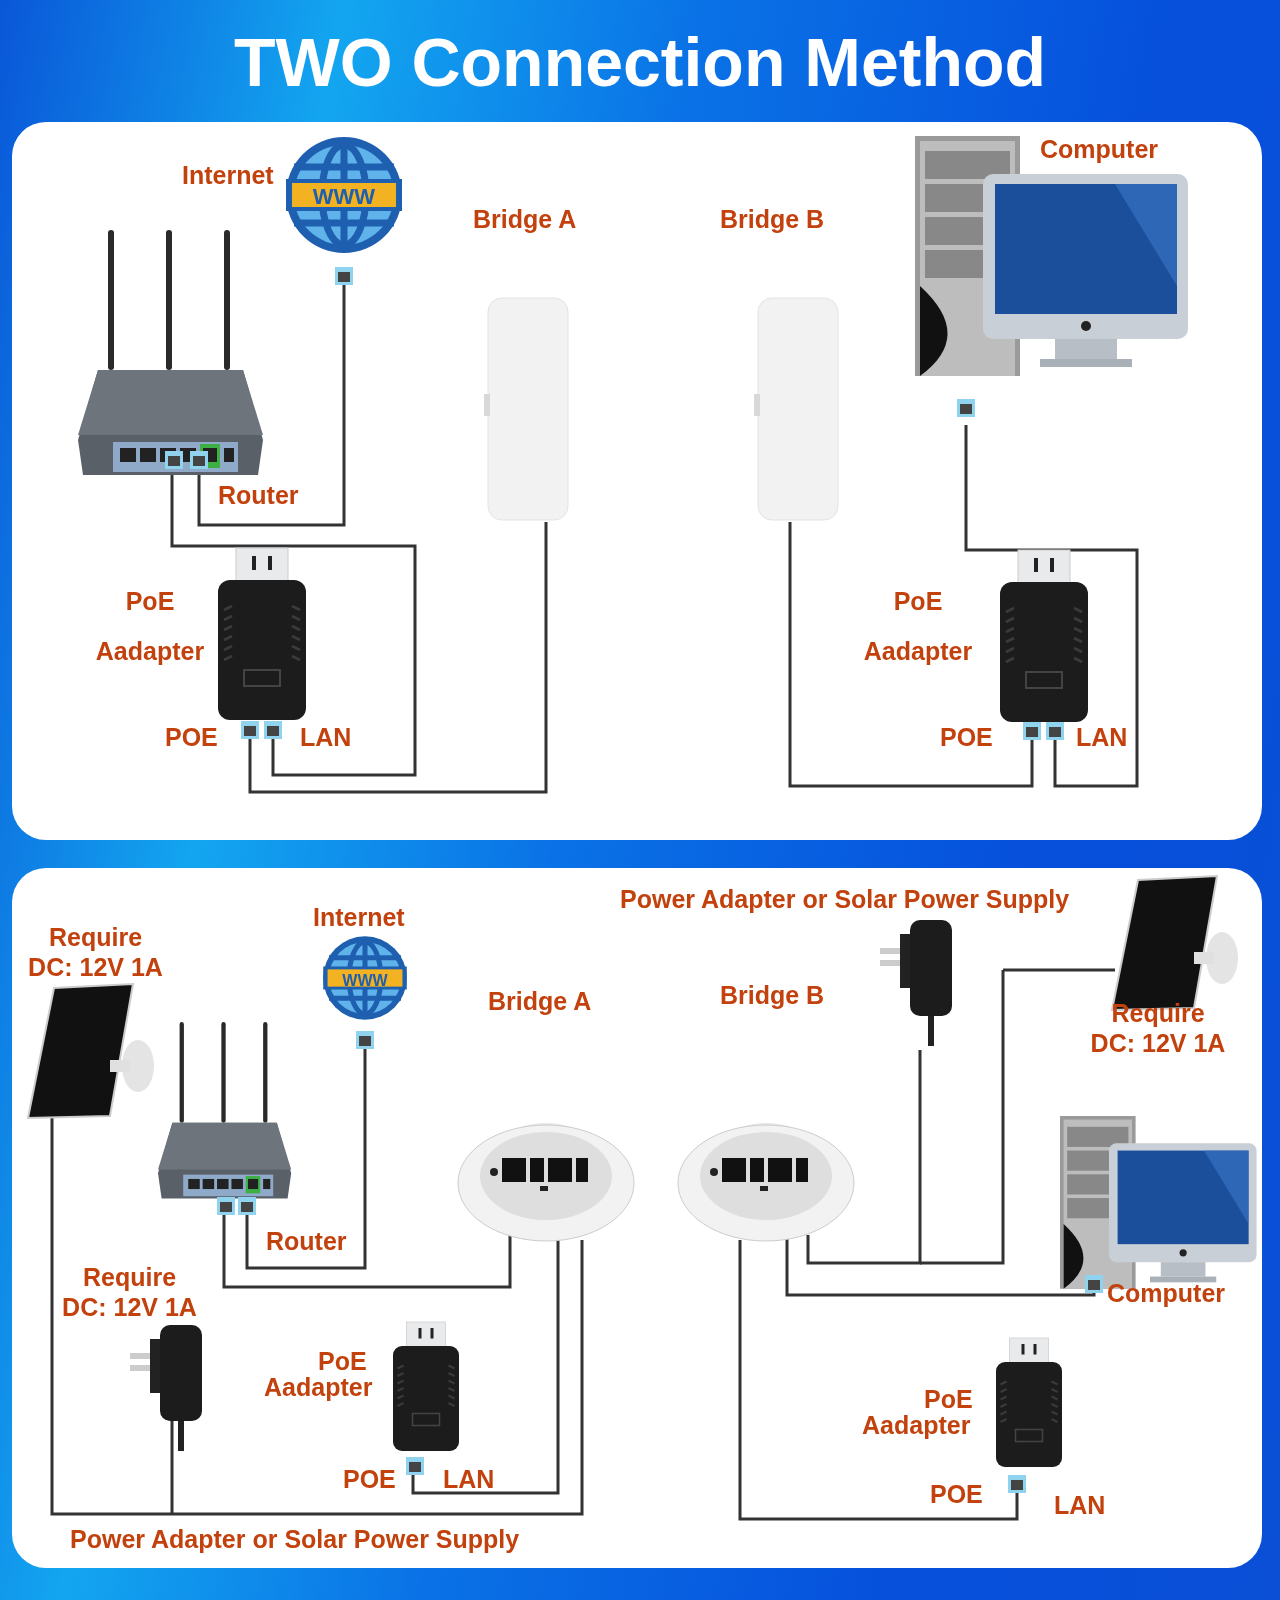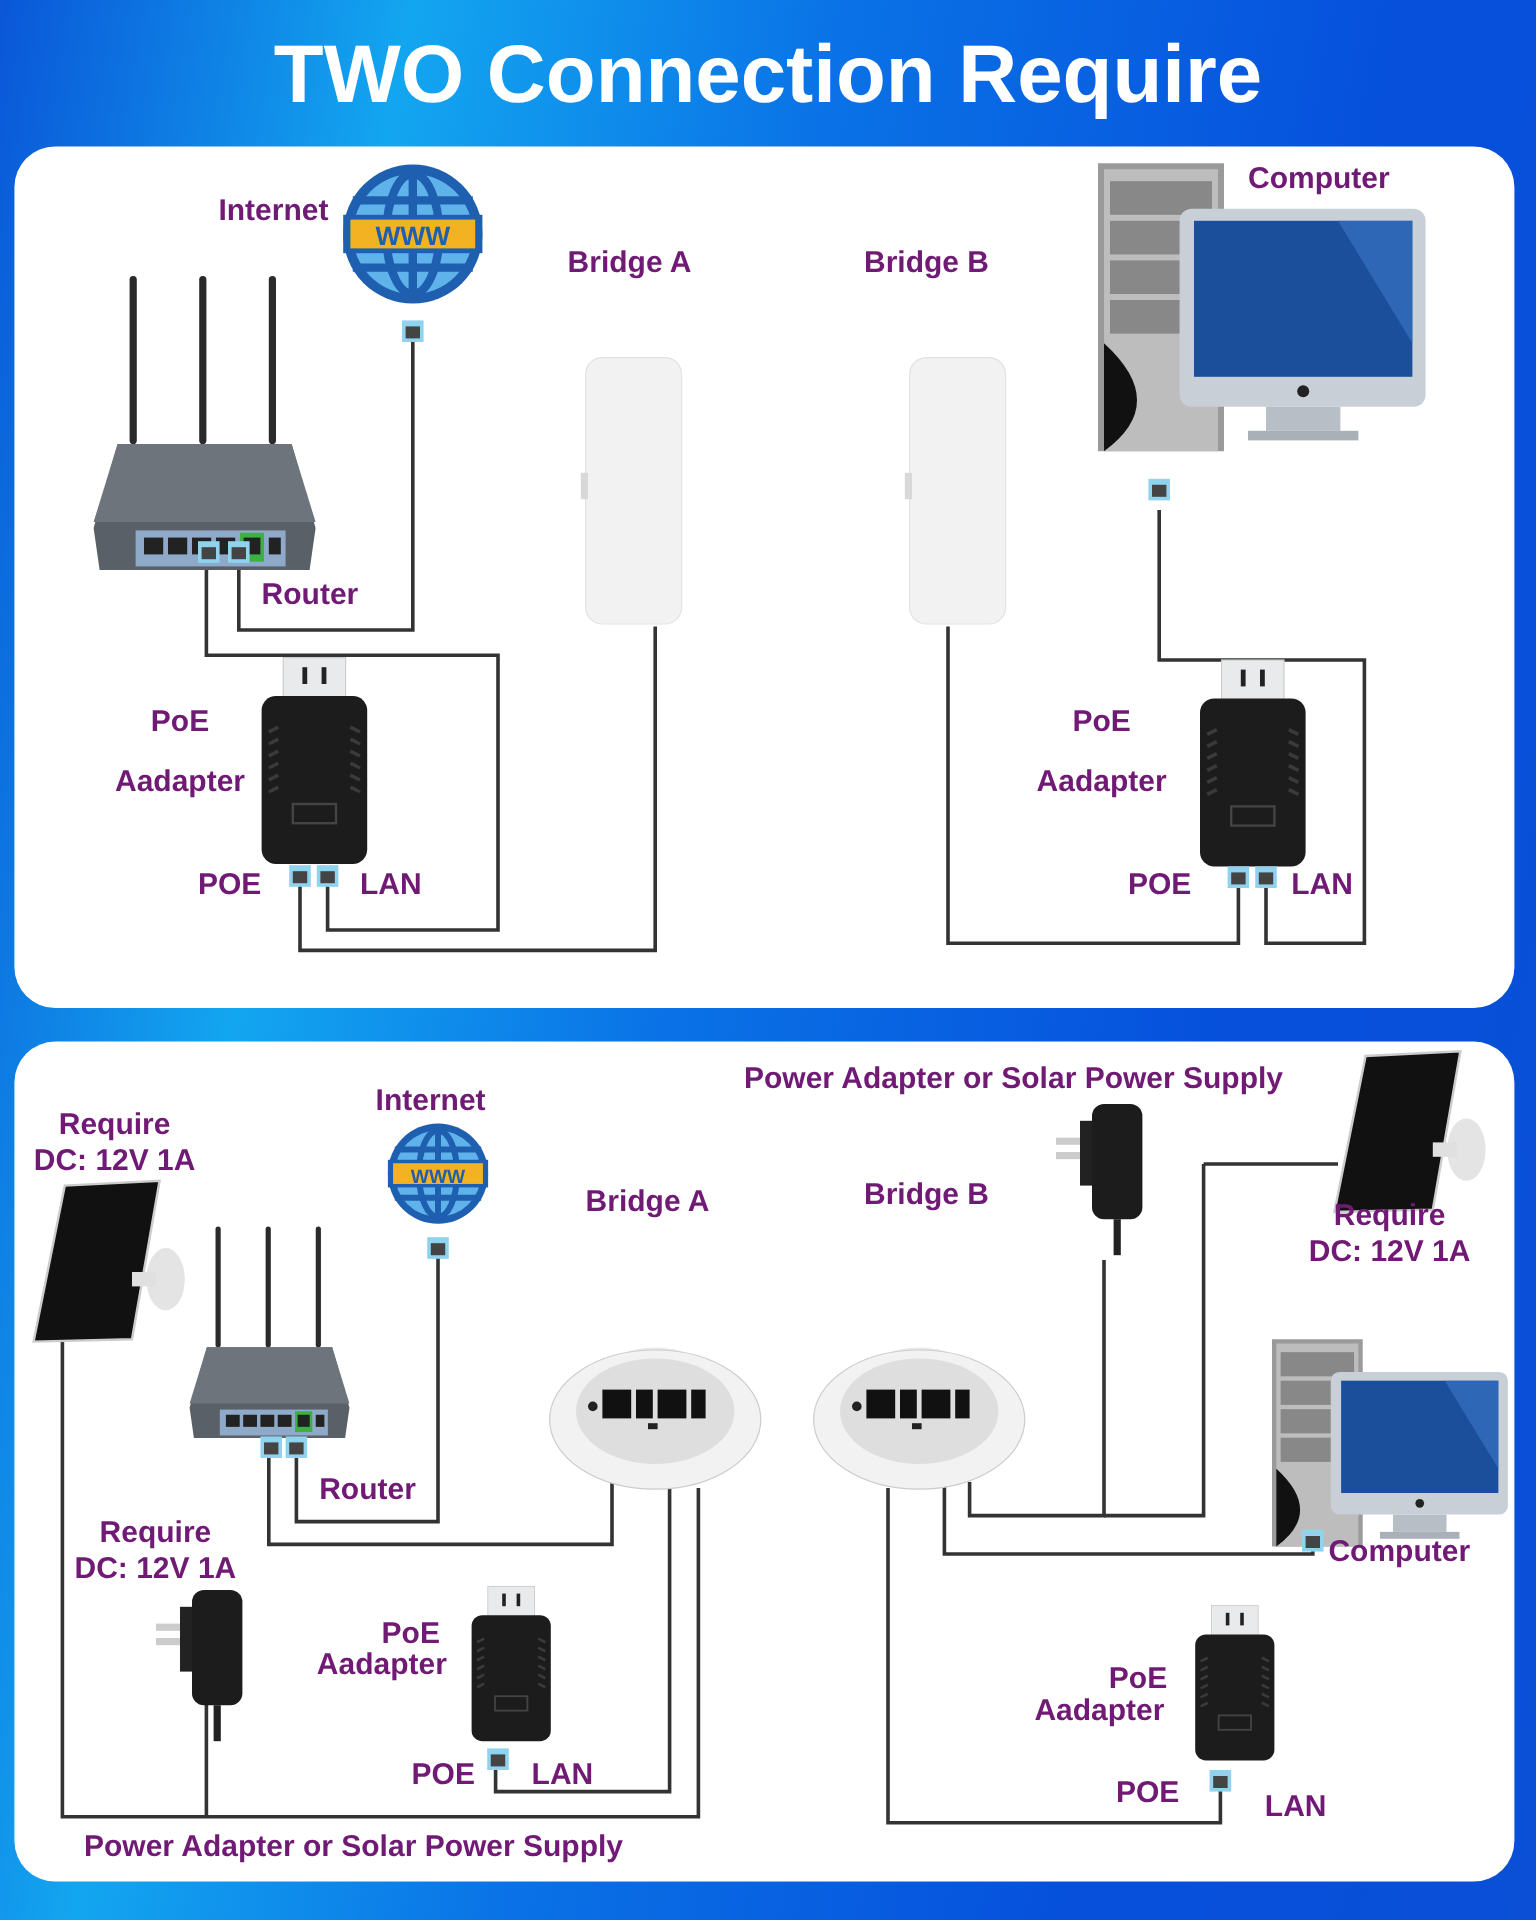--- a/index.html
+++ b/index.html
@@ -5,27 +5,27 @@
   html,body{margin:0;padding:0;}
   body{width:1280px;height:1600px;position:relative;overflow:hidden;
     background:linear-gradient(100deg,#0a57d8 0%,#13a6f0 22%,#0a72e6 45%,#0650dc 75%,#0a4fd6 100%);
     font-family:"Liberation Sans",sans-serif;}
   .title{position:absolute;left:0;top:22px;width:1280px;text-align:center;color:#fff;
     font-weight:bold;font-size:68px;letter-spacing:0px;line-height:80px;}
   .panel{position:absolute;background:#fff;border-radius:34px;}
   #panel1{left:12px;top:122px;width:1250px;height:718px;}
   #panel2{left:12px;top:868px;width:1250px;height:700px;}
   svg.diagram{position:absolute;left:0;top:0;width:1280px;height:1600px;}
-  .lbl{position:absolute;font-weight:bold;color:#701a75;font-size:25px;line-height:30px;white-space:nowrap;}
+  .lbl{position:absolute;font-weight:bold;color:#c2410c;font-size:25px;line-height:30px;white-space:nowrap;}
   .c{text-align:center;}
 </style>
 </head>
 <body>
 
-<div class="title">TWO Connection Require</div>
+<div class="title">TWO Connection Method</div>
 <div class="panel" id="panel1"></div>
 <div class="panel" id="panel2"></div>
 
 <svg class="diagram" viewBox="0 0 1280 1600">
   <defs>
     <g id="globe">
       <circle cx="0" cy="0" r="58" fill="#1e5fb0"></circle>
       <circle cx="0" cy="0" r="50" fill="#5fb2ea"></circle>
       <ellipse cx="0" cy="0" rx="22" ry="50" fill="none" stroke="#1e5fb0" stroke-width="7"></ellipse>
       <line x1="0" y1="-50" x2="0" y2="50" stroke="#1e5fb0" stroke-width="7"></line>

